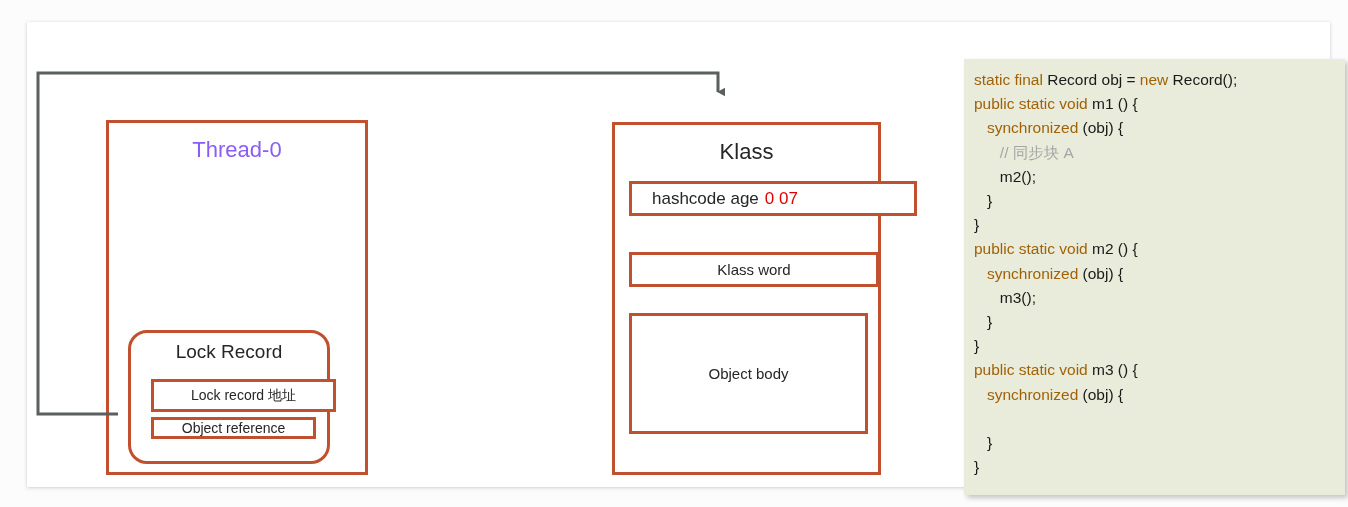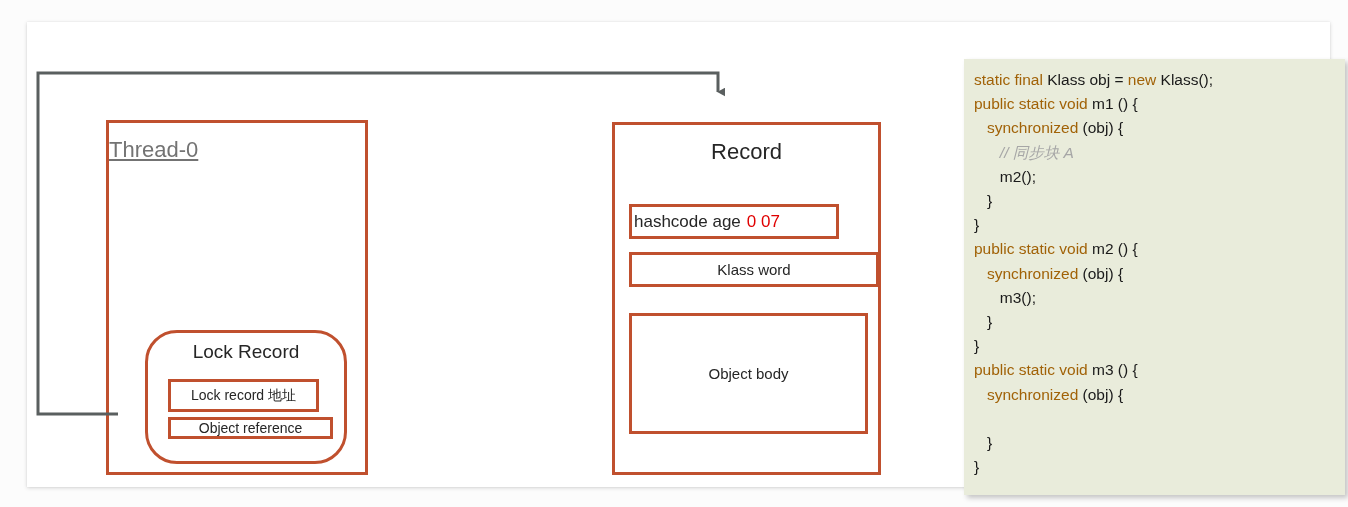--- a/index.html
+++ b/index.html
@@ -36,81 +36,79 @@
     align-items: center;
     justify-content: center;
   }
   .thread-box {
     left: 79px; top: 98px; width: 262px; height: 355px;
     display: block;
   }
   .thread-title {
     position: absolute;
     left: 0; right: 0; top: 14px;
-    text-align: left;
+    text-align: center;
     font-size: 22px;
-    color: #737373;
-    text-decoration: underline;
+    color: #8b5cf6;
   }
   .object-box {
     left: 585px; top: 100px; width: 269px; height: 353px;
     display: block;
   }
   .object-title {
     position: absolute;
     left: 0; right: 0; top: 14px;
     text-align: center;
     font-size: 22px;
     color: #262626;
   }
   
   .mark-word {
-    left: 14px; top: 79px; width: 210px; height: 35px;
+    left: 14px; top: 56px; width: 288px; height: 35px;
     justify-content: flex-start;
-    padding-left: 2px;
+    padding-left: 20px;
     font-size: 17px;
   }
   .mark-word .flag { color: #e00000; }
   .klass-word {
     left: 14px; top: 127px; width: 250px; height: 35px;
     font-size: 15px;
   }
   .object-body {
     left: 14px; top: 188px; width: 239px; height: 121px;
     font-size: 15px;
   }
   
   .lock-record {
     position: absolute;
     box-sizing: border-box;
     left: 98px; top: 305px; width: 202px; height: 134px;
     border: 3px solid #c0502e;
-    border-radius: 32px;
-    background: #ffffff;
-    margin-left: 17px;
+    border-radius: 19px;
+    background: #ffffff;
   }
   .lock-title {
     position: absolute;
     left: 0; right: 0; top: 8px;
     text-align: center;
     font-size: 19px;
     color: #262626;
   }
   .lr-row {
     position: absolute;
     box-sizing: border-box;
     border: 3px solid #c0502e;
     background: #ffffff;
     display: flex;
     align-items: center;
     justify-content: center;
     font-size: 14px;
     color: #262626;
   }
-  .lr-addr  { left: 20px; top: 46px;  width: 151px; height: 33px; text-align: center; }
+  .lr-addr  { left: 20px; top: 46px;  width: 185px; height: 33px; text-align: center; }
   .lr-objref{ left: 20px; top: 84px;  width: 165px; height: 22px; }
 
   
   .connector {
     position: absolute;
     left: 0; top: 0;
     width: 1348px; height: 507px;
     pointer-events: none;
   }
   
@@ -125,56 +123,56 @@
     overflow: hidden;
   }
   .code-line {
     font-family: "Liberation Sans", sans-serif;
     font-size: 15.5px;
     line-height: 24.2px;
     white-space: pre;
     color: #1a1a1a;
   }
   .kw  { color: #a16207; }
-  .cmt { color: #a6a6a6; font-style: italic; }
+  .cmt { color: #a6a6a6; }
 </style>
 </head>
 <body>
 
 <div id="root">
 
   <div class="card">
 
     <div class="rbox thread-box">
       <div class="thread-title">Thread-0</div>
 
       <div class="lock-record" style="left:19px; top:207px;">
         <div class="lock-title">Lock Record</div>
         <div class="lr-row lr-addr">Lock record 地址</div>
         <div class="lr-row lr-objref">Object reference</div>
       </div>
     </div>
 
     <div class="rbox object-box">
-      <div class="object-title">Record</div>
+      <div class="object-title">Klass</div>
 
       <div class="rbox mark-word">
         <span>hashcode age</span>
         <span style="width:6px"></span>
         <span class="flag">0 07</span>
       </div>
 
       <div class="rbox klass-word">Klass word</div>
 
       <div class="rbox object-body">Object body</div>
     </div>
 
     <div class="code-panel">
       <div id="code-lines">
-          <div class="code-line"><span class="kw">static final </span><span>Klass obj = </span><span class="kw">new </span><span>Klass();</span></div>
+          <div class="code-line"><span class="kw">static final </span><span>Record obj = </span><span class="kw">new </span><span>Record();</span></div>
           <div class="code-line"><span class="kw">public static void </span><span>m1 () {</span></div>
           <div class="code-line"><span>   </span><span class="kw">synchronized </span><span>(obj) {</span></div>
           <div class="code-line"><span class="cmt">      // 同步块 A</span></div>
           <div class="code-line"><span>      m2();</span></div>
           <div class="code-line"><span>   }</span></div>
           <div class="code-line"><span>}</span></div>
           <div class="code-line"><span class="kw">public static void </span><span>m2 () {</span></div>
           <div class="code-line"><span>   </span><span class="kw">synchronized </span><span>(obj) {</span></div>
           <div class="code-line"><span>      m3();</span></div>
           <div class="code-line"><span>   }</span></div>

